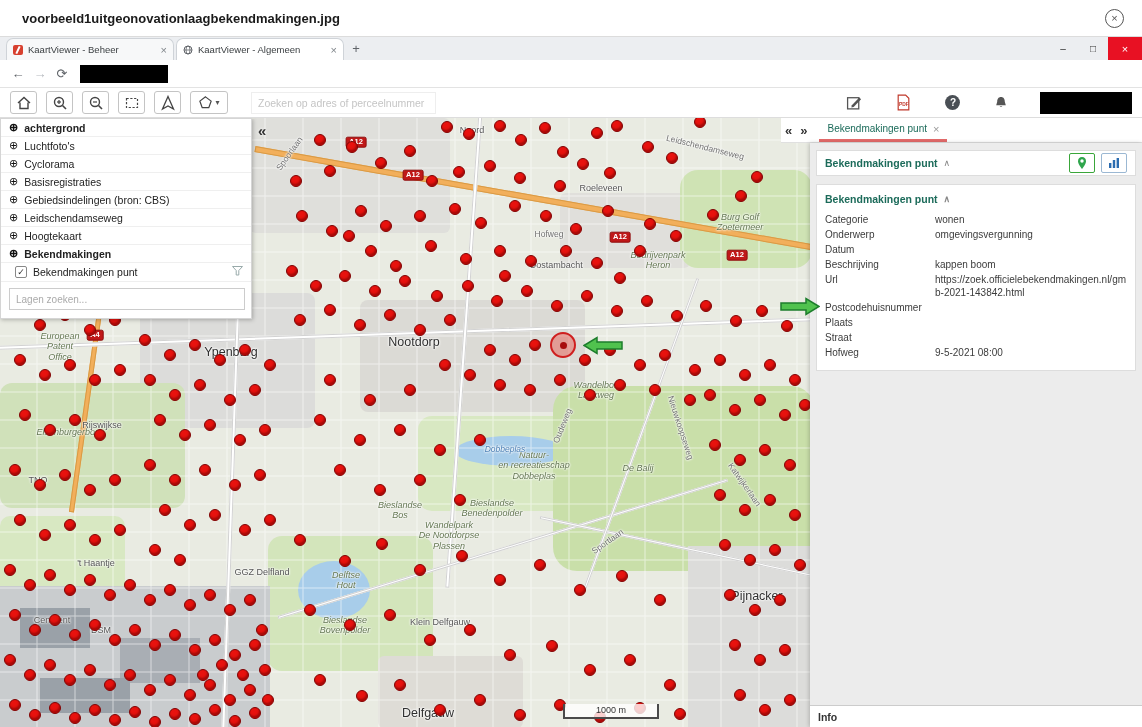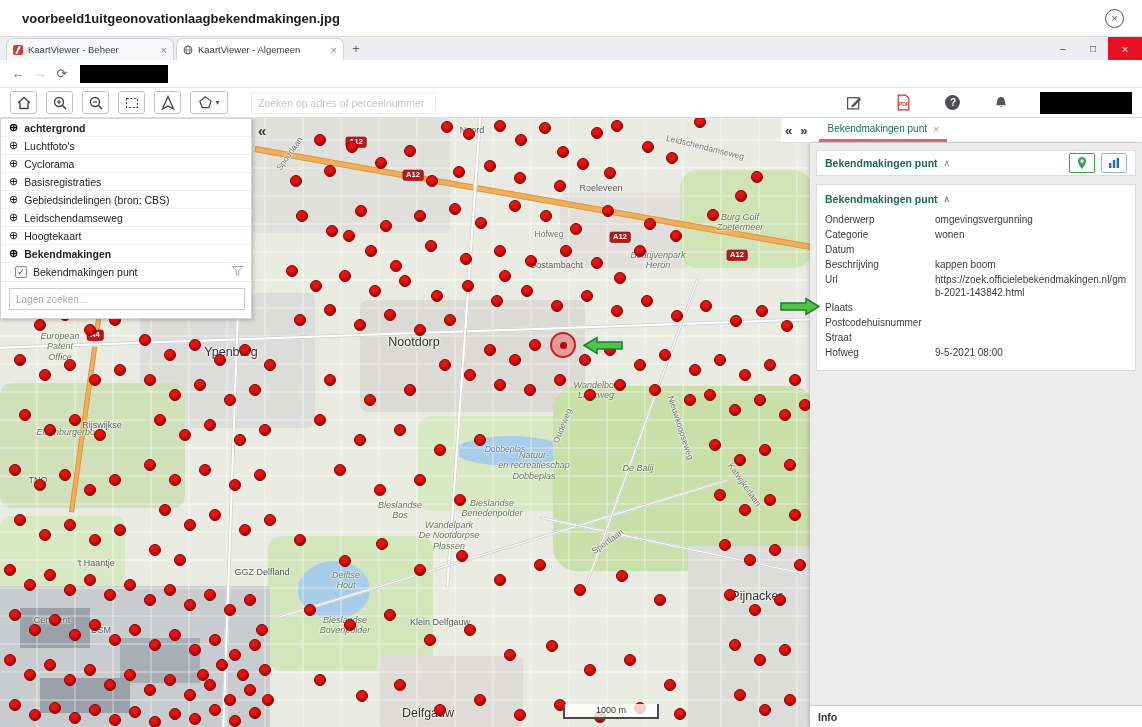--- a/index.html
+++ b/index.html
@@ -672,44 +672,44 @@
           </svg>
       </span>
     </div>
     <div class="card">
       <div class="card-head">
         <span>Bekendmakingen punt</span>
         <span class="rp-caret">∧</span>
       </div>
       <div>
           <div class="frow">
+            <span class="flabel">Categorie</span>
+            <span class="fvalue">wonen</span>
+          </div>
+          <div class="frow">
             <span class="flabel">Onderwerp</span>
             <span class="fvalue">omgevingsvergunning</span>
           </div>
           <div class="frow">
-            <span class="flabel">Categorie</span>
-            <span class="fvalue">wonen</span>
-          </div>
-          <div class="frow">
             <span class="flabel">Datum</span>
           </div>
           <div class="frow">
             <span class="flabel">Beschrijving</span>
             <span class="fvalue">kappen boom</span>
           </div>
           <div class="frow">
             <span class="flabel">Url</span>
             <span class="fvalue">https://zoek.officielebekendmakingen.nl/gmb-2021-143842.html</span>
           </div>
           <div class="frow">
+            <span class="flabel">Postcodehuisnummer</span>
+            <span class="fvalue"></span>
+          </div>
+          <div class="frow">
             <span class="flabel">Plaats</span>
-            <span class="fvalue"></span>
-          </div>
-          <div class="frow">
-            <span class="flabel">Postcodehuisnummer</span>
             <span class="fvalue"></span>
           </div>
           <div class="frow">
             <span class="flabel">Straat</span>
             <span class="fvalue"></span>
           </div>
           <div class="frow">
             <span class="flabel">Hofweg</span>
             <span class="fvalue">9-5-2021 08:00</span>
           </div>

